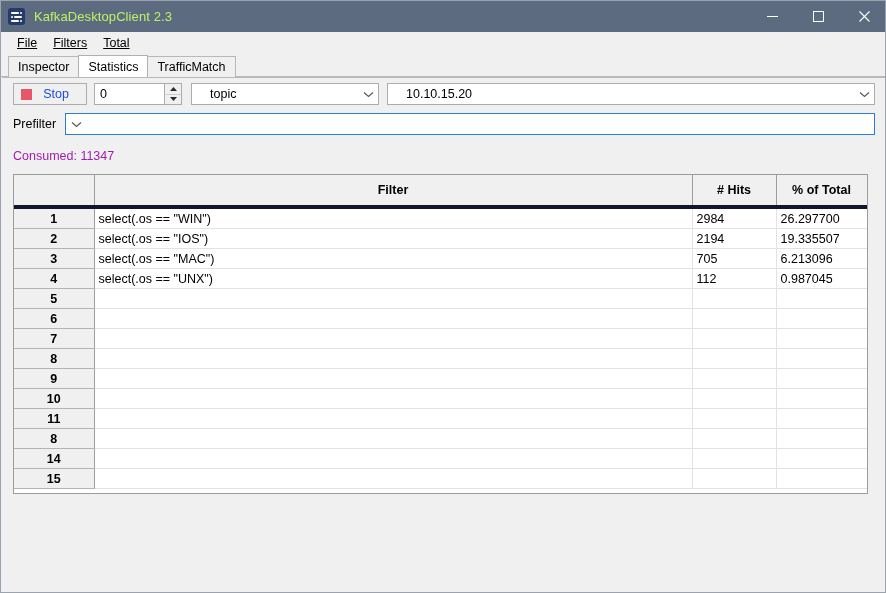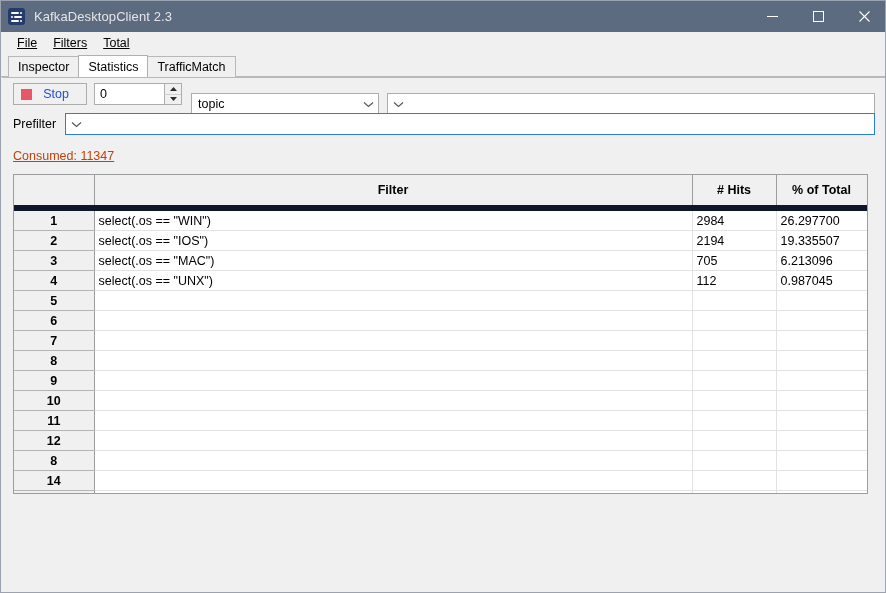--- a/index.html
+++ b/index.html
@@ -47,21 +47,21 @@
     height: 2px;
     border-radius: 1px;
   }
   .title-icon i.l1 { left: 3px; top: 4px;  width: 8px; }
   .title-icon i.d1 { left: 12px; top: 4px; width: 2px; }
   .title-icon i.l2 { left: 6px; top: 8px;  width: 8px; }
   .title-icon i.d2 { left: 3px; top: 8px;  width: 2px; }
   .title-icon i.l3 { left: 3px; top: 12px; width: 8px; }
   .title-icon i.d3 { left: 12px; top: 12px; width: 2px; }
   .title-text {
-    color: #e5e5e5;
+    color: #bef264;
     font-size: 13px;
     letter-spacing: 0.1px;
     white-space: nowrap;
   }
   .win-buttons {
     position: absolute;
     right: 0; top: 0;
     height: 31px;
     display: flex;
   }
@@ -210,27 +210,28 @@
     flex: 1;
     background: #f0f0f0;
     border-left: 1px solid #adadad;
     display: flex;
     align-items: center;
     justify-content: center;
   }
   .spin-btn.up { border-bottom: 1px solid #cfcfcf; }
   .combo {
     position: absolute;
-    top: 15px;
+    top: 5px;
     height: 22px;
     background: #ffffff;
     border: 1px solid #adadad;
     box-sizing: border-box;
     display: flex;
     align-items: center;
+    padding-left: 12px;
   }
   .combo.topic  { left: 189px; width: 188px; }
   .combo.server { left: 385px; width: 488px; }
   .combo-value {
     flex: 1;
     font-size: 12.5px;
     color: #000;
     padding-left: 6px;
     white-space: nowrap;
     overflow: hidden;
@@ -282,23 +283,22 @@
     background: #000;
     vertical-align: -3px;
     margin-left: 1px;
   }
 
   
   .consumed {
     position: absolute;
     left: 11px; top: 71px;
     font-size: 12.5px;
-    color: #c2410c;
-    white-space: nowrap;
-    text-decoration: underline;
+    color: #a21caf;
+    white-space: nowrap;
   }
 
   
   .table-wrap {
     position: absolute;
     left: 11px; top: 96px;
     width: 855px;
     height: 320px;
     background: #ffffff;
     border: 1px solid #9c9c9c;
@@ -307,21 +307,21 @@
   }
   table.grid {
     border-collapse: collapse;
     table-layout: fixed;
     width: 853px;
     font-size: 12.5px;
   }
   table.grid th {
     background: #f0f0f0;
     border-right: 1px solid #9c9c9c;
-    border-bottom: 6px solid #0f172a;
+    border-bottom: 4px solid #0f172a;
     height: 30px;
     font-size: 12.5px;
     font-weight: bold;
     color: #000;
     padding: 0;
     text-align: center;
   }
   table.grid th.corner { background: #f0f0f0; }
   table.grid td {
     height: 19px;
@@ -424,20 +424,21 @@
       <div class="combo topic">
         <div class="combo-value">topic</div>
         <div class="combo-arrow">
           <svg width="11" height="7" viewBox="0 0 11 7">
               <polyline points="1,1.5 5.5,5.5 10,1.5" fill="none" stroke="#5a5a5a" stroke-width="1.2"></polyline>
             </svg>
         </div>
       </div>
 
       <div class="combo server">
+        <div class="combo-value">10.10.15.20</div>
         <div class="combo-arrow">
           <svg width="11" height="7" viewBox="0 0 11 7">
               <polyline points="1,1.5 5.5,5.5 10,1.5" fill="none" stroke="#5a5a5a" stroke-width="1.2"></polyline>
             </svg>
         </div>
       </div>
     </div>
 
     <div class="prefilter-row">
       <div class="prefilter-label">Prefilter</div>
@@ -529,26 +530,20 @@
               <td></td>
               <td></td>
             </tr>
             <tr>
               <td class="rownum">11</td>
               <td></td>
               <td></td>
               <td></td>
             </tr>
             <tr>
-              <td class="rownum">12</td>
-              <td></td>
-              <td></td>
-              <td></td>
-            </tr>
-            <tr>
               <td class="rownum">8</td>
               <td></td>
               <td></td>
               <td></td>
             </tr>
             <tr>
               <td class="rownum">14</td>
               <td></td>
               <td></td>
               <td></td>

